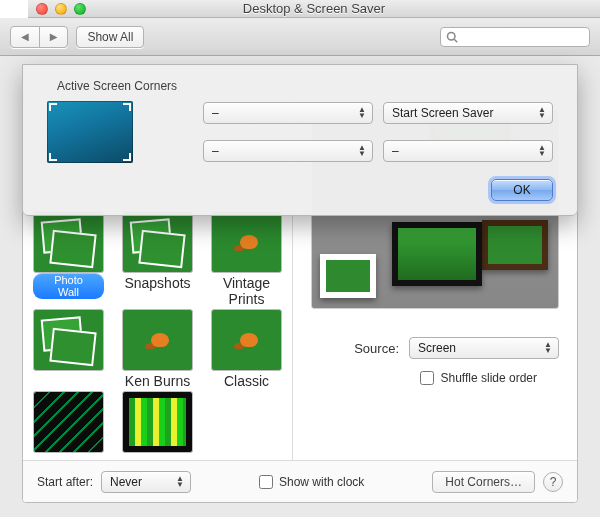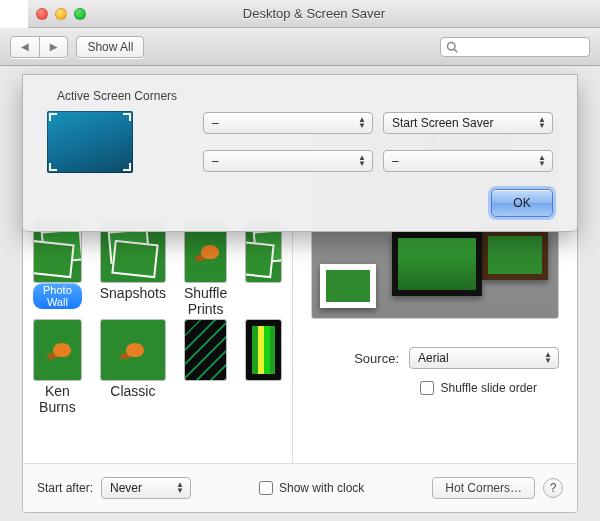--- a/index.html
+++ b/index.html
@@ -1,19 +1,19 @@
 <!DOCTYPE html>
 <html><head>
 <meta charset="utf-8">
 <style>
   * { box-sizing: border-box; margin: 0; padding: 0; font-family: "Lucida Grande", "Helvetica Neue", Arial, sans-serif; }
   body { width: 600px; height: 521px; background: #fff; overflow: hidden; position: relative; }
 
   
-  .titlebar { height: 28px; background: linear-gradient(#ededed,#d6d6d6); border-bottom: 1px solid #b3b3b3; display: flex; align-items: center; position: relative; margin-left: 28px; }
+  .titlebar { height: 18px; background: linear-gradient(#ededed,#d6d6d6); border-bottom: 1px solid #b3b3b3; display: flex; align-items: center; position: relative; margin-left: 28px; }
   .traffic { display: flex; gap: 7px; margin-left: 8px; }
   .tl { width: 12px; height: 12px; border-radius: 50%; border: 1px solid rgba(0,0,0,.15); }
   .tl.close { background: radial-gradient(circle at 35% 30%, #ff8b82, #ff5f57 55%, #e0443e); }
   .tl.min   { background: radial-gradient(circle at 35% 30%, #ffe083, #ffbd2e 55%, #e1a325); }
   .tl.zoom  { background: radial-gradient(circle at 35% 30%, #6bdc6e, #28c940 55%, #1da431); }
   .title { position: absolute; left: 0; right: 0; text-align: center; font-size: 13px; color: #3f3f3f; font-weight: 500; text-shadow: 0 1px 0 #fff; pointer-events: none; }
 
   
   .toolbar { height: 38px; background: linear-gradient(#ececec,#d5d5d5); border-bottom: 1px solid #a9a9a9; display: flex; align-items: center; padding: 0 10px; gap: 8px; }
   .segbtn { display: flex; }
@@ -23,21 +23,21 @@
   .tri { font-size: 10px; color: #7a7a7a; }
   .search { margin-left: auto; width: 150px; height: 20px; border: 1px solid #b0b0b0; border-radius: 4px; background: #fff; color: #777; display: flex; align-items: center; padding: 0 5px; font-size: 12px; gap: 5px; }
   .search svg { width: 12px; height: 12px; }
 
   
   .content { position: relative; height: calc(521px - 60px); background: #e9e9e9; padding: 18px 22px 14px; }
   .prefpanel { background: #fff; border: 1px solid #bbb; border-radius: 4px; height: 100%; position: relative; overflow: hidden; }
 
   
   .left { position: absolute; left: 0; top: 0; bottom: 42px; width: 270px; border-right: 1px solid #dcdcdc; padding: 0 10px 12px; overflow: hidden; }
-  .grid { display: grid; grid-template-columns: 1fr 1fr 1fr 1fr; column-gap: 18px; row-gap: 2px; margin-top: 136px; }
+  .grid { display: grid; grid-template-columns: 1fr 1fr 1fr; column-gap: 18px; row-gap: 2px; margin-top: 136px; }
   .cell { text-align: center; }
   .thumb { width: 100%; height: 62px; border: 1px solid #bcbcbc; border-radius: 3px; background: #2b8a2e; position: relative; overflow: hidden; }
   .thumb.dark { background: #0b0b0b; }
   .cell .cap { font-size: 14px; color: #2c2c2c; margin-top: 2px; display: block; }
   .pill { display: inline-block; background: linear-gradient(#4ea7ff,#1a7bff); color: #fff; border-radius: 9px; padding: 1px 10px; font-size: 11px; box-shadow: inset 0 1px 0 rgba(255,255,255,.4); }
   
   .frames::before, .frames::after { content:""; position:absolute; border:2px solid #fff; }
   .frames::before { left:8px; top:8px; width:36px; height:28px; transform:rotate(-5deg); background:#36a336;}
   .frames::after  { right:8px; bottom:6px; width:40px; height:30px; transform:rotate(6deg); background:#2f902f;}
   .bug::before { content:""; position:absolute; left:40%; top:38%; width:18px; height:14px; background:#e67e22; border-radius:50% 50% 45% 45%; box-shadow: -10px 6px 0 -4px #a85c16; }
@@ -52,38 +52,38 @@
   .preview .f.b { left: 80px; bottom: 22px; width: 90px; height: 64px; border-color:#111; background: linear-gradient(#39a739,#1f6b1f); }
   .preview .f.c { right: 10px; bottom: 38px; width: 66px; height: 50px; border-color:#4a2d14; }
   .preview .f.d { right: 48px; top: 6px; width: 80px; height: 28px; border-color:#5d3a1e; background:#2e8e2e; }
   .srcrow { margin-top: 28px; display: flex; align-items: center; gap: 10px; justify-content: flex-end; font-size: 13px; color: #333; }
   .popup { height: 22px; min-width: 150px; background: linear-gradient(#fdfdfd,#ececec); border:1px solid #b0b0b0; border-radius:4px; display:flex; align-items:center; justify-content:space-between; padding:0 6px 0 8px; font-size:12px; color:#222; box-shadow: inset 0 1px 0 rgba(255,255,255,.7); }
   .popup .arrows { font-size: 8px; line-height: 6px; color:#444; display:flex; flex-direction:column; align-items:center; }
   .chk { margin-top: 12px; display: flex; align-items: center; gap: 6px; font-size: 12px; color: #333; margin-left: auto; width: fit-content; padding-right: 22px; }
   input[type=checkbox]{ width:14px; height:14px; }
 
   
-  .bottom { position: absolute; left: 0; right: 0; bottom: 0; height: 49px; border-top: 1px solid #dcdcdc; display: flex; align-items: center; padding: 0 14px; gap: 8px; font-size: 12px; color: #333; background: #fafafa; }
+  .bottom { position: absolute; left: 0; right: 0; bottom: 0; height: 42px; border-top: 1px solid #dcdcdc; display: flex; align-items: center; padding: 0 14px; gap: 8px; font-size: 12px; color: #333; background: #fafafa; }
   .bottom .popup { min-width: 90px; }
   .bottom .spacer { flex: 1; }
   .help { width: 20px; height: 20px; border-radius: 50%; border: 1px solid #b0b0b0; background: linear-gradient(#fdfdfd,#ececec); display: flex; align-items: center; justify-content: center; font-size: 12px; color: #555; }
 
   
   .sheet-backdrop { position:absolute; left:22px; right:22px; top:8px; background:rgba(238,238,238,.97); border:1px solid #b6b6b6; border-bottom-left-radius:6px; border-bottom-right-radius:6px; box-shadow:0 10px 24px rgba(0,0,0,.30); padding:14px 24px 14px; z-index:20; }
   .sheet-title { font-size: 12px; color: #404040; margin-bottom: 8px; margin-left: 10px; }
   .corners { display: grid; grid-template-columns: 1fr auto 1fr; grid-template-rows: auto auto; column-gap: 10px; row-gap: 14px; align-items: center; }
   .corners .popup { min-width: 155px; width:170px; }
   .monitor { grid-row: 1 / span 2; width: 86px; height: 62px; border-radius:2px; background: linear-gradient(160deg,#1893b8 0%, #1376a0 40%, #0b4a66 100%); position:relative; box-shadow: inset 0 0 0 1px rgba(0,0,0,.3); }
   .monitor .cm { position:absolute; width:8px; height:8px; border:2px solid #fff; }
   .monitor .tl2{ left:2px; top:2px; border-right:none; border-bottom:none; }
   .monitor .tr2{ right:2px; top:2px; border-left:none; border-bottom:none; }
   .monitor .bl2{ left:2px; bottom:2px; border-right:none; border-top:none; }
   .monitor .br2{ right:2px; bottom:2px; border-left:none; border-top:none; }
   .okrow { display: flex; justify-content: flex-end; margin-top: 16px; }
-  .okbtn { height: 28px; min-width: 62px; border-radius: 5px; border: 1px solid #4b7ccf; background: linear-gradient(#c5ddfb, #8fb9f2 48%, #77a9ee 52%, #a7c9f6); font-size: 12px; color: #1b1b1b; box-shadow: 0 0 0 3px rgba(94,154,255,.45), inset 0 1px 0 rgba(255,255,255,.8); }
+  .okbtn { height: 22px; min-width: 62px; border-radius: 5px; border: 1px solid #4b7ccf; background: linear-gradient(#c5ddfb, #8fb9f2 48%, #77a9ee 52%, #a7c9f6); font-size: 12px; color: #1b1b1b; box-shadow: 0 0 0 3px rgba(94,154,255,.45), inset 0 1px 0 rgba(255,255,255,.8); }
 </style>
 </head>
 <body>
 
 <div class="titlebar">
   <div class="traffic">
     <div class="tl close"></div>
     <div class="tl min"></div>
     <div class="tl zoom"></div>
   </div>
@@ -117,21 +117,21 @@
         <div class="cell">
           <div class="thumb frames"></div>
           <span class="pill">Photo Wall</span>
         </div>
         <div class="cell">
           <div class="thumb frames"></div>
           <span class="cap">Snapshots</span>
         </div>
         <div class="cell">
           <div class="thumb bug"></div>
-          <span class="cap">Shuffle Prints</span>
+          <span class="cap">Vintage Prints</span>
         </div>
         <div class="cell">
           <div class="thumb frames"></div>
         </div>
         <div class="cell">
           <div class="thumb bug"></div>
           <span class="cap">Ken Burns</span>
         </div>
         <div class="cell">
           <div class="thumb bug"></div>
@@ -149,21 +149,21 @@
     <div class="right">
       <div class="preview">
         <div class="f d"></div>
         <div class="f c"></div>
         <div class="f a"></div>
         <div class="f b"></div>
       </div>
       <div class="srcrow">
         <span>Source:</span>
         <div class="popup">
-          <span>Aerial</span>
+          <span>Screen</span>
           <span class="arrows">
               <span>▲</span>
               <span>▼</span>
             </span>
         </div>
       </div>
       <label class="chk">
         <input type="checkbox" style="">
         <span>Shuffle slide order</span>
       </label>

